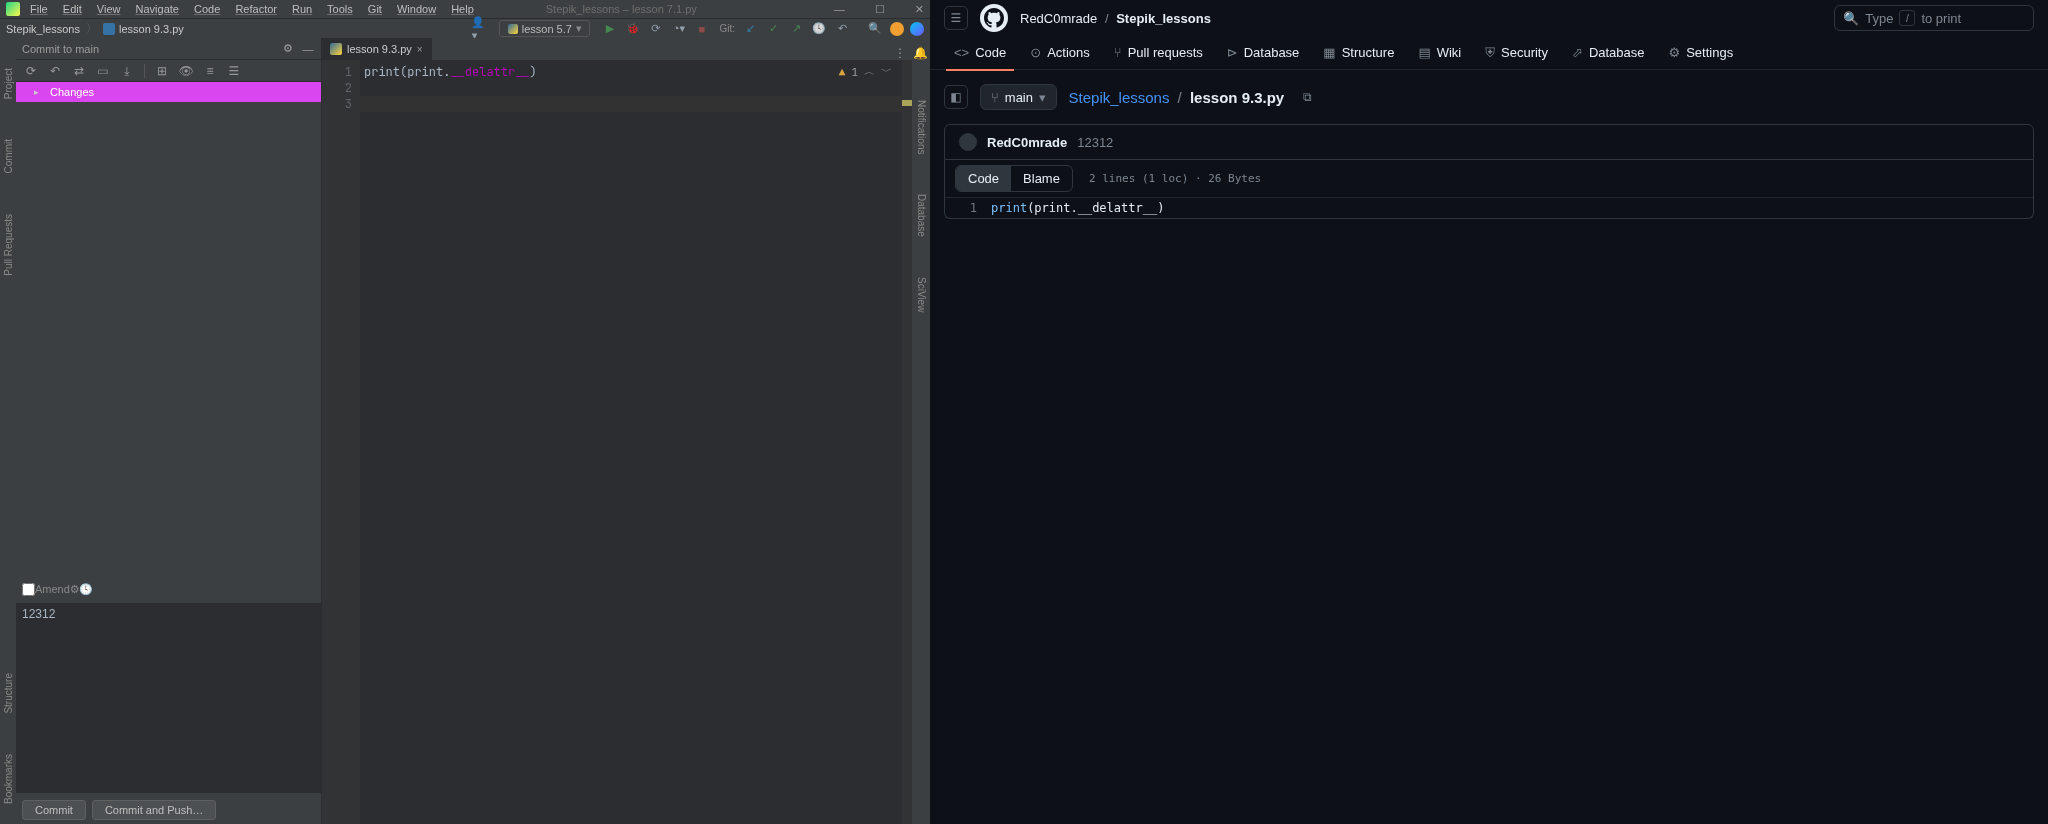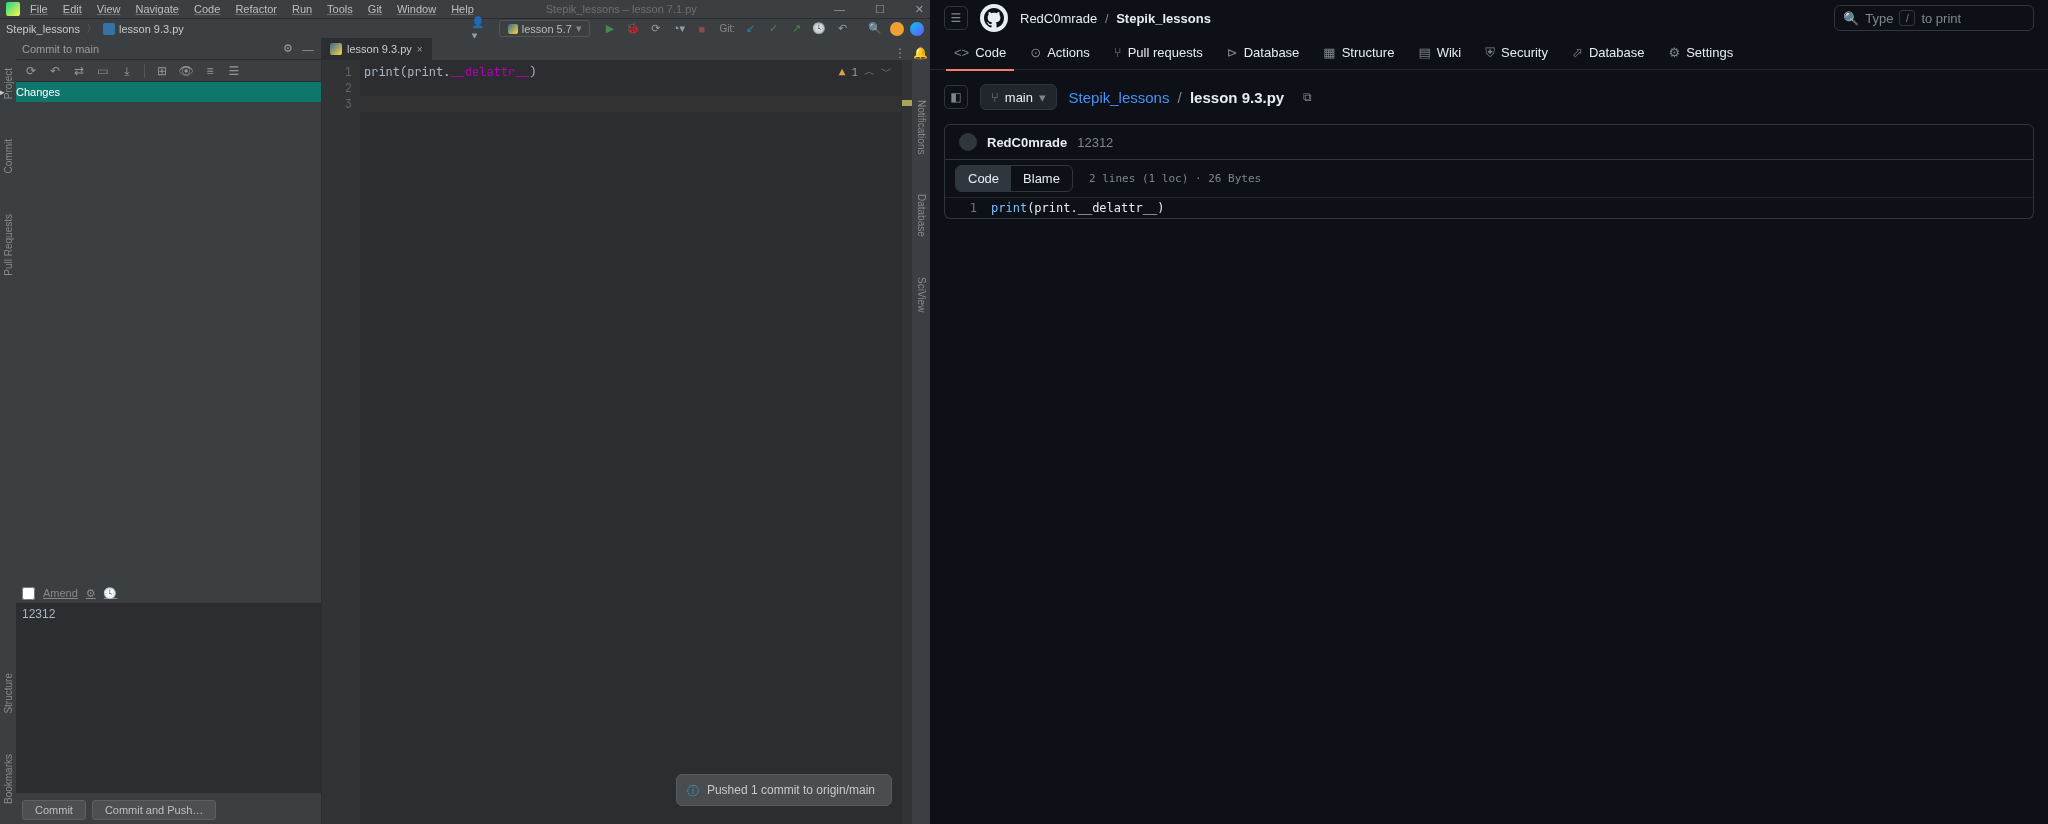--- a/index.html
+++ b/index.html
@@ -47,24 +47,24 @@
 
 
 .commit-panel { width: 306px; background: #3c3f41; display: flex; flex-direction: column; border-right: 1px solid #2b2d30; }
 .commit-head { height: 22px; display: flex; align-items: center; padding: 0 6px; border-bottom: 1px solid #2b2d30; }
 .commit-head .title { color: #9c9c9c; font-size: 11px; }
 .commit-head .spacer { flex: 1; }
 .commit-head .ico { width: 14px; height: 14px; margin-left: 6px; color: #9c9c9c; font-size: 11px; display: inline-flex; align-items: center; justify-content: center; }
 .commit-tools { height: 22px; display: flex; align-items: center; gap: 10px; padding: 0 8px; border-bottom: 1px solid #2b2d30; }
 .commit-tools .ico { width: 14px; height: 14px; opacity: .7; font-size: 12px; display: inline-flex; align-items: center; justify-content: center; }
 .commit-tools .sep { width: 1px; height: 14px; background: #555; }
-.changes-row { height: 20px; background: #0f766e; color: #fff; font-size: 11px; display: flex; align-items: center; }
+.changes-row { height: 20px; background: #d946ef; color: #fff; font-size: 11px; display: flex; align-items: center; padding-left: 34px; }
 .changes-row::before { content: "▸"; position: absolute; margin-left: -16px; color: #ccc; font-size: 9px; }
 .changes-body { flex: 1; }
-.amend-row { height: 20px; display: flex; align-items: center; gap: 8px; padding: 0 6px; font-size: 11px; color: #888; text-decoration: underline; }
+.amend-row { height: 20px; display: flex; align-items: flex-start; padding: 0 6px; font-size: 11px; color: #888; }
 .amend-row input { accent-color: #555; }
 .msg-area { position: relative; }
 .msg-area textarea { width: 100%; height: 190px; background: #2b2d30; border: none; resize: none; color: #a9b7c6; font-family: inherit; font-size: 12px; padding: 4px 6px; outline: none; }
 .msg-area textarea::selection { background: #214283; }
 .commit-buttons { height: 28px; display: flex; align-items: center; gap: 6px; padding: 0 6px; background: #3c3f41; }
 .commit-buttons button { background: #4c5052; border: 1px solid #5e6060; color: #bfbfbf; font-size: 11px; padding: 3px 12px; border-radius: 3px; cursor: default; }
 
 
 .editor { flex: 1; background: #2b2d30; display: flex; flex-direction: column; position: relative; }
 .ed-tabs { height: 22px; background: #3c3f41; display: flex; align-items: flex-end; }
@@ -261,21 +261,20 @@
             <span class="tri">▲</span>
             <span>1</span>
             <span class="chev">︿</span>
             <span class="chev">﹀</span>
           </div>
           <div class="ed-stripe">
               <div class="mark"></div>
             </div>
         </div>
 
-        <div class="balloon">Pushed 1 commit to origin/main</div>
       </div>
 
       <div class="vstrip-right">
         <span class="bell">🔔</span>
         <span class="vlbl">Notifications</span>
         <span class="vlbl">Database</span>
         <span class="vlbl">SciView</span>
       </div>
     </div>
   </div>

